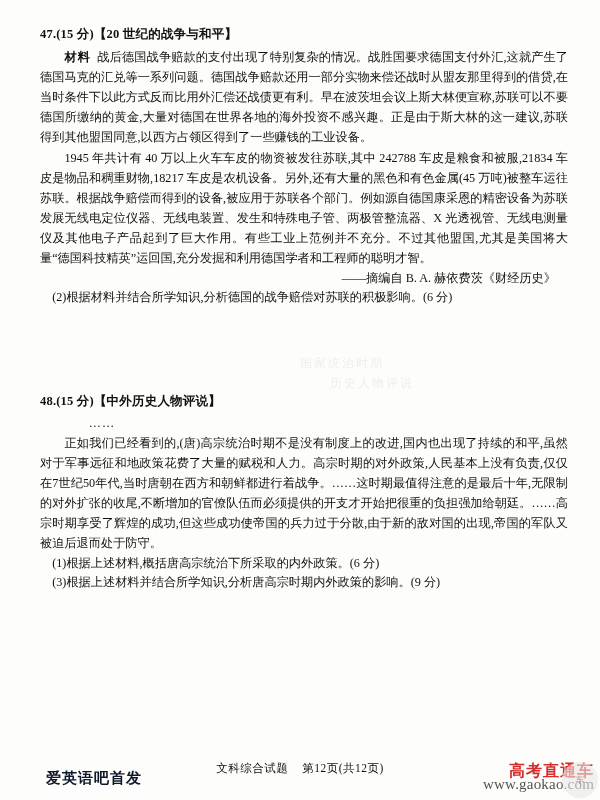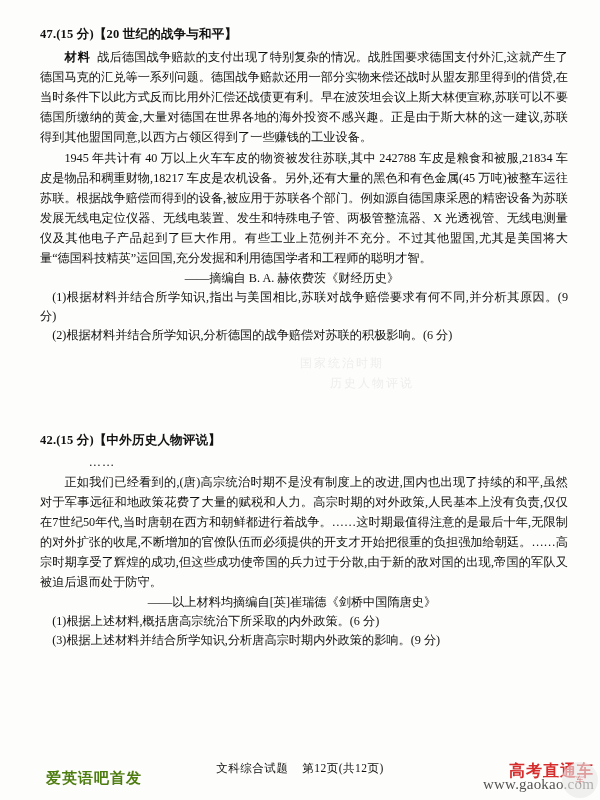--- a/index.html
+++ b/index.html
@@ -47,23 +47,23 @@
   .indent2 {
     text-indent: 2em;
   }
   .mat-label {
     font-weight: bold;
     letter-spacing: 1px;
   }
   .src-line {
     font-size: 12.2px;
     line-height: 19px;
-    text-align: center;
+    text-align: right;
     margin-top: 1px;
-    margin-right: 24px;
+    margin-right: 12px;
   }
   .sub-q {
     font-size: 12.2px;
     line-height: 19.2px;
     margin: 0;
     text-indent: 1em;
     text-align: justify;
   }
   .block-47 { margin-bottom: 0; }
   .spacer-mid { height: 86px; }
@@ -87,21 +87,21 @@
     letter-spacing: 0.5px;
   }
   .footer .f-sep { display: inline-block; width: 14px; }
   .brand-left {
     position: absolute;
     left: 46px;
     bottom: 12px;
     font-size: 15px;
     font-weight: bold;
     font-family: "Liberation Serif", serif;
-    color: #4d7c0f;
+    color: #0f172a;
     letter-spacing: 1px;
   }
   .watermark {
     position: absolute;
     right: 6px;
     bottom: 10px;
     width: 150px;
     text-align: right;
     opacity: 0.92;
   }
@@ -156,33 +156,31 @@
 
     <div class="block-47">
       <div class="q-head">
         <span>47.</span><span>(15 分)</span><span class="brackets">【20 世纪的战争与和平】</span>
       </div>
       <p class="para indent2">
         <span class="mat-label">材料</span>&nbsp;&nbsp;<span>战后德国战争赔款的支付出现了特别复杂的情况。战胜国要求德国支付外汇,这就产生了德国马克的汇兑等一系列问题。德国战争赔款还用一部分实物来偿还战时从盟友那里得到的借贷,在当时条件下以此方式反而比用外汇偿还战债更有利。早在波茨坦会议上斯大林便宣称,苏联可以不要德国所缴纳的黄金,大量对德国在世界各地的海外投资不感兴趣。正是由于斯大林的这一建议,苏联得到其他盟国同意,以西方占领区得到了一些赚钱的工业设备。</span>
       </p>
       <p class="para indent2">1945 年共计有 40 万以上火车车皮的物资被发往苏联,其中 242788 车皮是粮食和被服,21834 车皮是物品和稠重财物,18217 车皮是农机设备。另外,还有大量的黑色和有色金属(45 万吨)被整车运往苏联。根据战争赔偿而得到的设备,被应用于苏联各个部门。例如源自德国康采恩的精密设备为苏联发展无线电定位仪器、无线电装置、发生和特殊电子管、两极管整流器、X 光透视管、无线电测量仪及其他电子产品起到了巨大作用。有些工业上范例并不充分。不过其他盟国,尤其是美国将大量“德国科技精英”运回国,充分发掘和利用德国学者和工程师的聪明才智。</p>
       <div class="src-line">——摘编自 B. A. 赫依费茨《财经历史》</div>
-      <p class="sub-q">(1)根据材料并结合所学知识,指出与美国相比,苏联对战争赔偿要求有何不同,并分析其原因。(9 分)</p>
       <p class="sub-q">(2)根据材料并结合所学知识,分析德国的战争赔偿对苏联的积极影响。(6 分)</p>
     </div>
 
     <div class="spacer-mid"></div>
 
     <div class="block-48">
       <div class="q-head">
-        <span>42.</span><span>(15 分)</span><span class="brackets">【中外历史人物评说】</span>
+        <span>48.</span><span>(15 分)</span><span class="brackets">【中外历史人物评说】</span>
       </div>
       <div class="dots">……</div>
       <p class="para indent2">正如我们已经看到的,(唐)高宗统治时期不是没有制度上的改进,国内也出现了持续的和平,虽然对于军事远征和地政策花费了大量的赋税和人力。高宗时期的对外政策,人民基本上没有负责,仅仅在7世纪50年代,当时唐朝在西方和朝鲜都进行着战争。……这时期最值得注意的是最后十年,无限制的对外扩张的收尾,不断增加的官僚队伍而必须提供的开支才开始把很重的负担强加给朝廷。……高宗时期享受了辉煌的成功,但这些成功使帝国的兵力过于分散,由于新的敌对国的出现,帝国的军队又被迫后退而处于防守。</p>
-      <div class="src-line">——以上材料均摘编自[英]崔瑞德《剑桥中国隋唐史》</div>
       <p class="sub-q">(1)根据上述材料,概括唐高宗统治下所采取的内外政策。(6 分)</p>
       <p class="sub-q">(3)根据上述材料并结合所学知识,分析唐高宗时期内外政策的影响。(9 分)</p>
     </div>
 
   </div>
 
   <div class="footer">
     <span class="f-inner">文科综合试题</span><span class="f-sep"></span><span class="f-inner">第12页(共12页)</span>
   </div>
 

